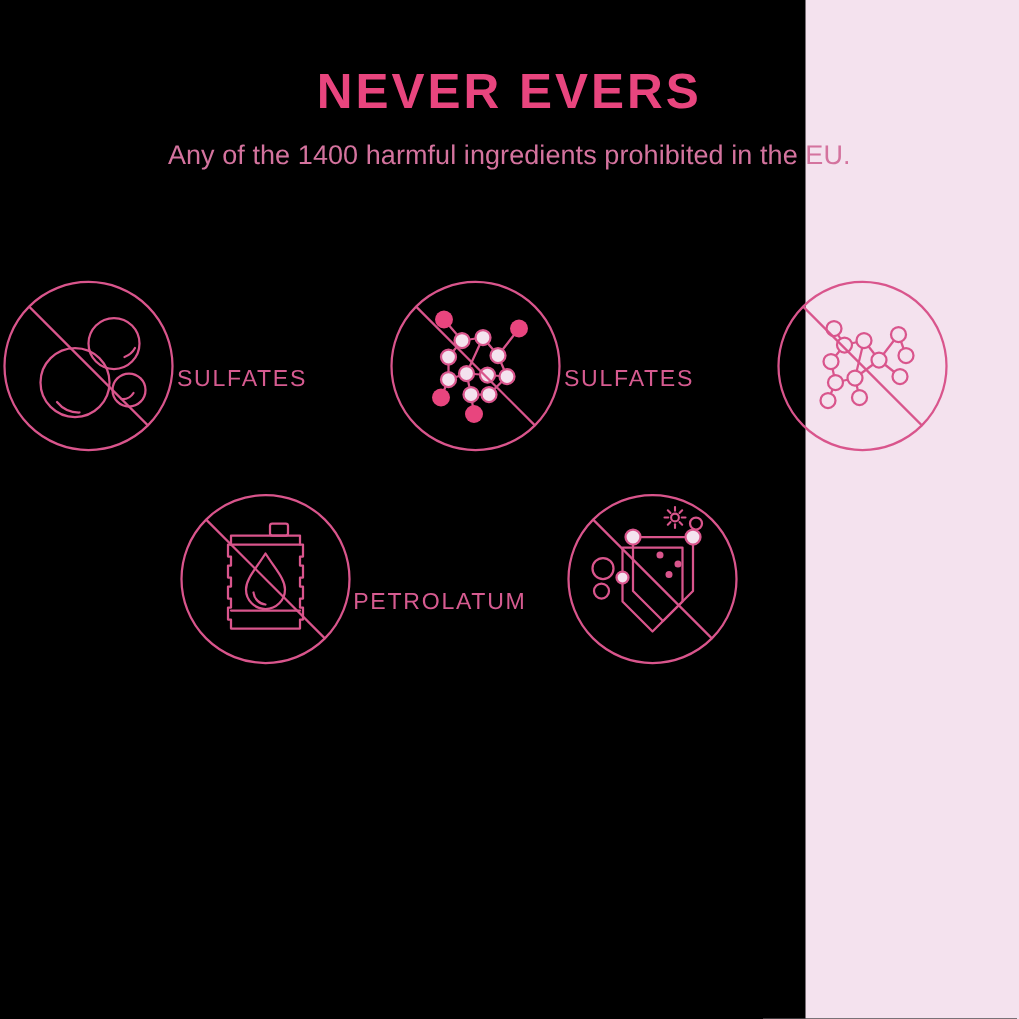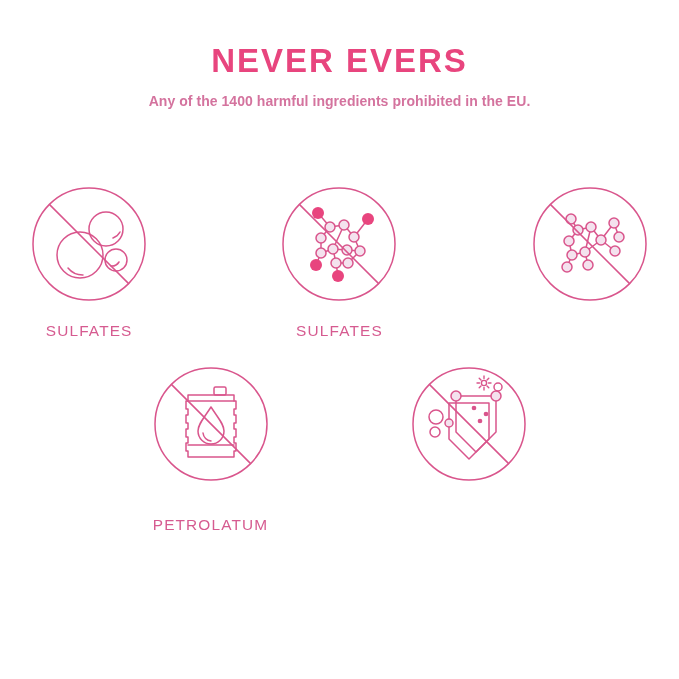--- a/index.html
+++ b/index.html
@@ -9,23 +9,23 @@
   }
   body {
     width: 679px;
     height: 679px;
     background: #f4e2ee;
     font-family: "Liberation Sans", sans-serif;
     overflow: hidden;
   }
   .poster {
     position: relative;
-    width: 679px;
+    width: 537px;
     height: 679px;
-    background: #ffffff;
+    background: #000000;
     box-sizing: border-box;
     padding-left: 40px;
   }
 
   
   .header {
     position: absolute;
     top: 44px;
     left: 0;
     width: 679px;
@@ -35,22 +35,22 @@
     margin: 0;
     font-size: 33px;
     font-weight: 700;
     letter-spacing: 2.0px;
     color: #e8457e;
     line-height: 1.05;
     white-space: nowrap;
   }
   .subtitle {
     margin: 14px 0 0 0;
-    font-size: 14px;
-    font-weight: 700;
+    font-size: 18px;
+    font-weight: 400;
     letter-spacing: 0.05px;
     color: #d4739e;
     line-height: 1.2;
     white-space: nowrap;
   }
 
   
   .grid {
     position: absolute;
     top: 185px;
@@ -61,21 +61,21 @@
     display: flex;
     justify-content: center;
     align-items: flex-start;
   }
   .row-top { gap: 72px; }
   .row-bottom { gap: 72px; margin-top: 24px; }
 
   .cell {
     width: 186px;
     display: flex;
-    flex-direction: column;
+    flex-direction: row;
     align-items: center;
   }
   .badge {
     width: 118px;
     height: 118px;
     display: block;
   }
   .cell-label {
     margin-top: 18px;
     font-size: 15.4px;

